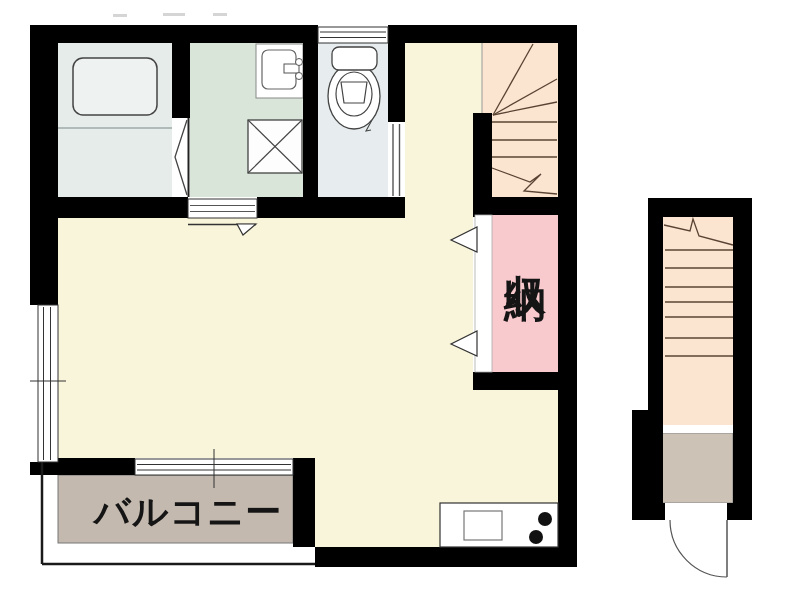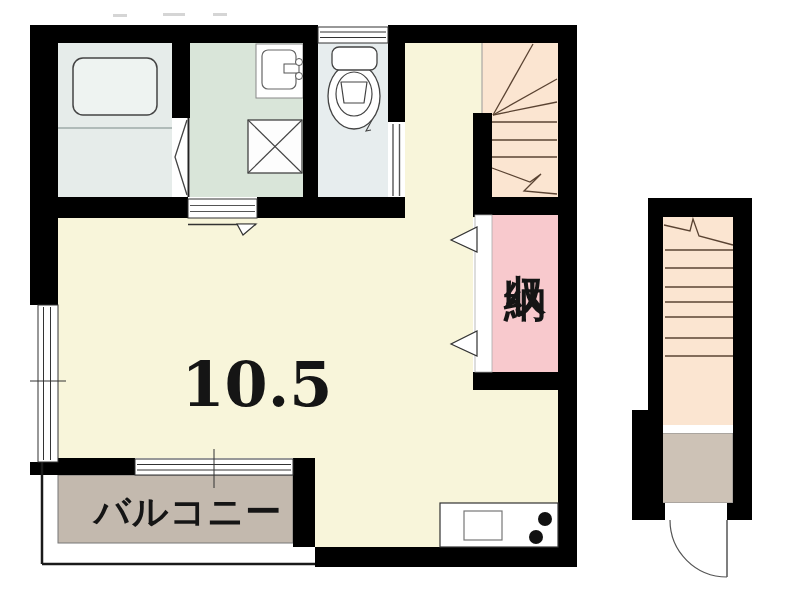--- a/index.html
+++ b/index.html
@@ -175,16 +175,15 @@
       <circle cx="536" cy="537" r="7" fill="#111"></circle>
     </g>
 
     <g fill="#c7c7c7" opacity="0.75">
       <rect x="113" y="14" width="14" height="3"></rect>
       <rect x="163" y="13" width="22" height="3"></rect>
       <rect x="213" y="13" width="14" height="3"></rect>
     </g>
   </svg>
 
-  <div class="label label-size">10.5</div>
   <div class="label label-storage">収納</div>
   <div class="label label-balcony">バルコニー</div>
 </div>
 
 </body></html>

